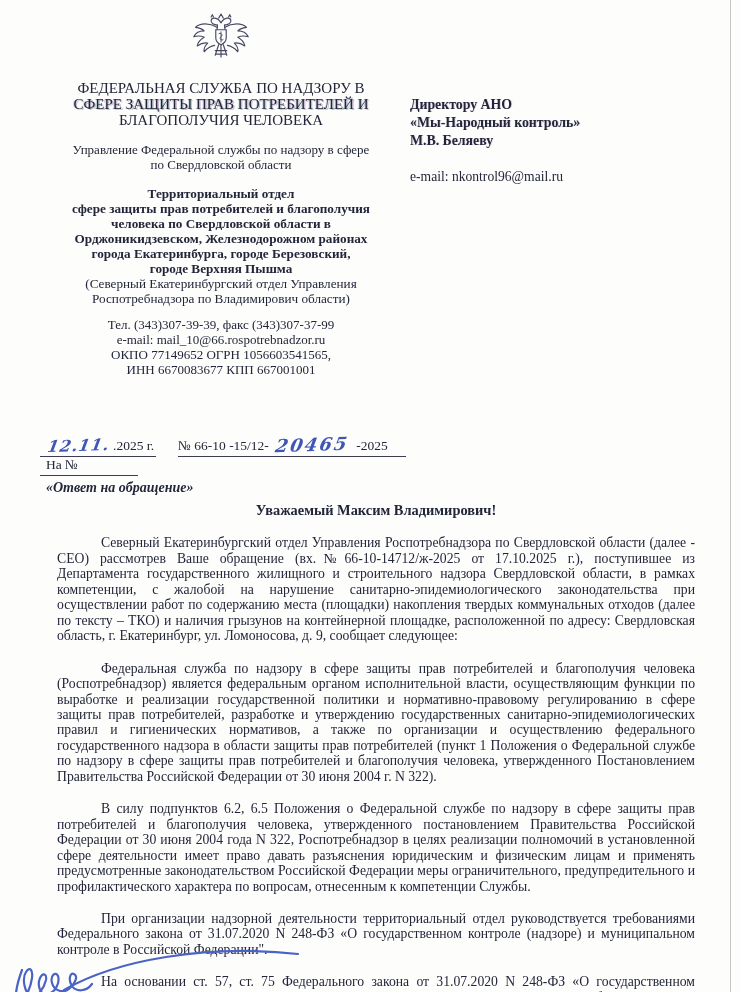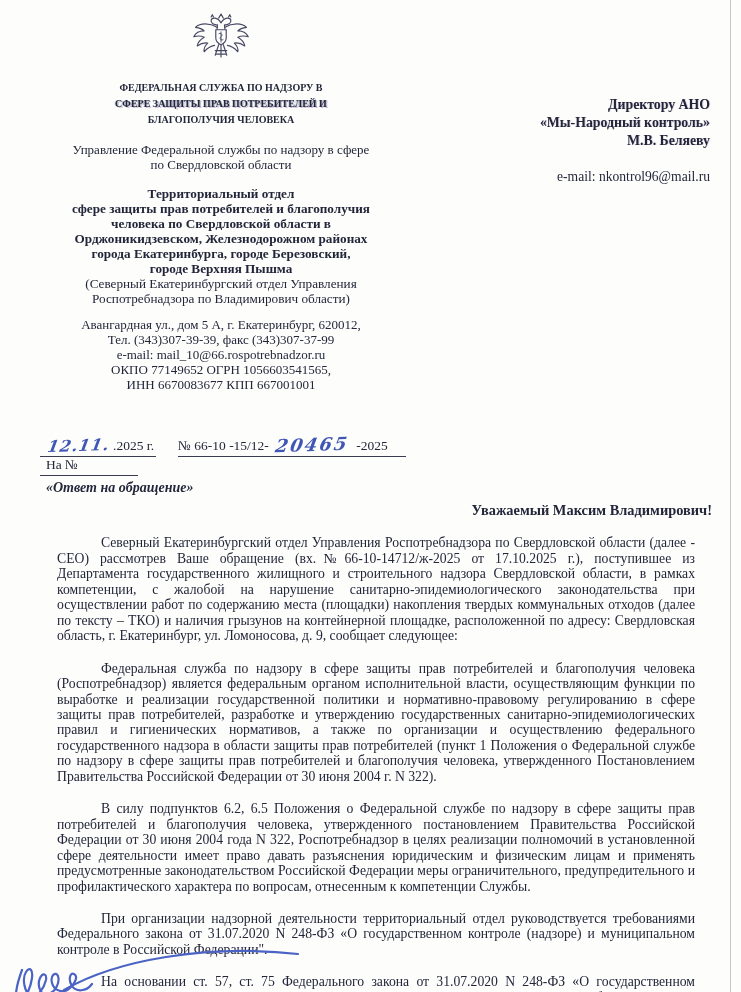--- a/index.html
+++ b/index.html
@@ -6,49 +6,49 @@
   .page{
     position:relative;width:741px;height:992px;margin:0 auto;
     background:#fdfdfb;overflow:hidden;
     font-family:"Liberation Serif", serif;color:#23263a;
   }
   .scan-line{position:absolute;top:0;right:10px;width:1px;height:100%;
     background:rgba(110,110,118,.38);}
   
   .letterhead{position:absolute;left:38px;top:12px;width:366px;text-align:center;}
   .emblem{display:block;margin:0 auto 14px auto;}
-  .agency{font-weight:bold;font-size:10px;line-height:16px;}
+  .agency{font-weight:normal;font-size:15px;line-height:16px;}
   .agency .ghost{text-shadow:1.4px .6px 0 rgba(110,60,140,.35),-1px -.4px 0 rgba(0,110,110,.22);}
   .dept{margin-top:15px;font-size:13px;line-height:14.8px;}
   .terr{margin-top:13px;font-weight:bold;font-size:13.2px;line-height:15px;}
   .terr-note{font-weight:normal;}
   .addr{margin-top:11px;font-size:13px;line-height:15.2px;}
   
-  .addressee{position:absolute;right:31px;top:96px;width:300px;text-align:right;
+  .addressee{position:absolute;right:31px;top:96px;width:300px;text-align:left;
     font-size:13.8px;line-height:18px;font-weight:bold;
     text-shadow:1px .4px 0 rgba(110,60,140,.18);}
   .addressee .email{font-weight:normal;margin-top:18px;text-shadow:none;font-size:13.6px;}
   
   .ref{position:absolute;left:40px;top:433px;width:672px;font-size:13.5px;}
   .ref-row{display:flex;align-items:flex-end;}
   .cell{border-bottom:1.4px solid #3a3d52;padding-bottom:2px;}
   .cell-date{width:108px;padding-left:8px;}
   .cell-num{width:228px;margin-left:22px;white-space:nowrap;}
   .row2{}
   .cell-na{width:92px;padding-left:6px;}
   .cell-ot{width:186px;margin-left:22px;padding-left:4px;}
   .hw{display:inline-block;font-family:"DejaVu Serif",serif;font-style:italic;font-weight:bold;
     color:#3f56b5;transform:skewX(-12deg) rotate(-2deg);letter-spacing:1px;}
   .hw-date{font-size:16px;position:relative;top:1px;}
   .hw-num{font-size:18px;letter-spacing:2px;position:relative;top:1px;margin:0 4px;}
   .subject{margin-top:4px;font-style:italic;font-weight:bold;font-size:14px;padding-left:6px;}
   
   .body{position:absolute;left:40px;top:503px;width:672px;
     font-size:13.7px;line-height:15.45px;text-align:justify;}
-  .salutation{text-align:right;font-weight:bold;font-size:14.4px;margin-bottom:15px;}
+  .salutation{text-align:center;font-weight:bold;font-size:14.4px;margin-bottom:15px;}
   .body p{margin:17px;text-indent:44px;}
   
   .signature{position:absolute;left:6px;top:942px;}
 </style>
 </head>
 <body>
 
 <div class="page">
   <div class="scan-line"></div>
 
@@ -87,21 +87,20 @@
       <div>сфере защиты прав потребителей и благополучия</div>
       <div>человека по Свердловской области в</div>
       <div>Орджоникидзевском, Железнодорожном районах</div>
       <div>города Екатеринбурга, городе Березовский,</div>
       <div>городе Верхняя Пышма</div>
       <div class="terr-note">(Северный Екатеринбургский отдел Управления</div>
       <div class="terr-note">Роспотребнадзора по Владимирович области)</div>
     </div>
 
     <div class="addr">
-      <div>Авангардная ул., дом 5 А, г. Екатеринбург, 620012,</div>
       <div>Тел. (343)307-39-39, факс (343)307-37-99</div>
       <div>e-mail: mail_10@66.rospotrebnadzor.ru</div>
       <div>ОКПО 77149652 ОГРН 1056603541565,</div>
       <div>ИНН 6670083677 КПП 667001001</div>
     </div>
   </div>
 
   <div class="addressee">
     <div>Директору АНО</div>
     <div>«Мы-Народный контроль»</div>

